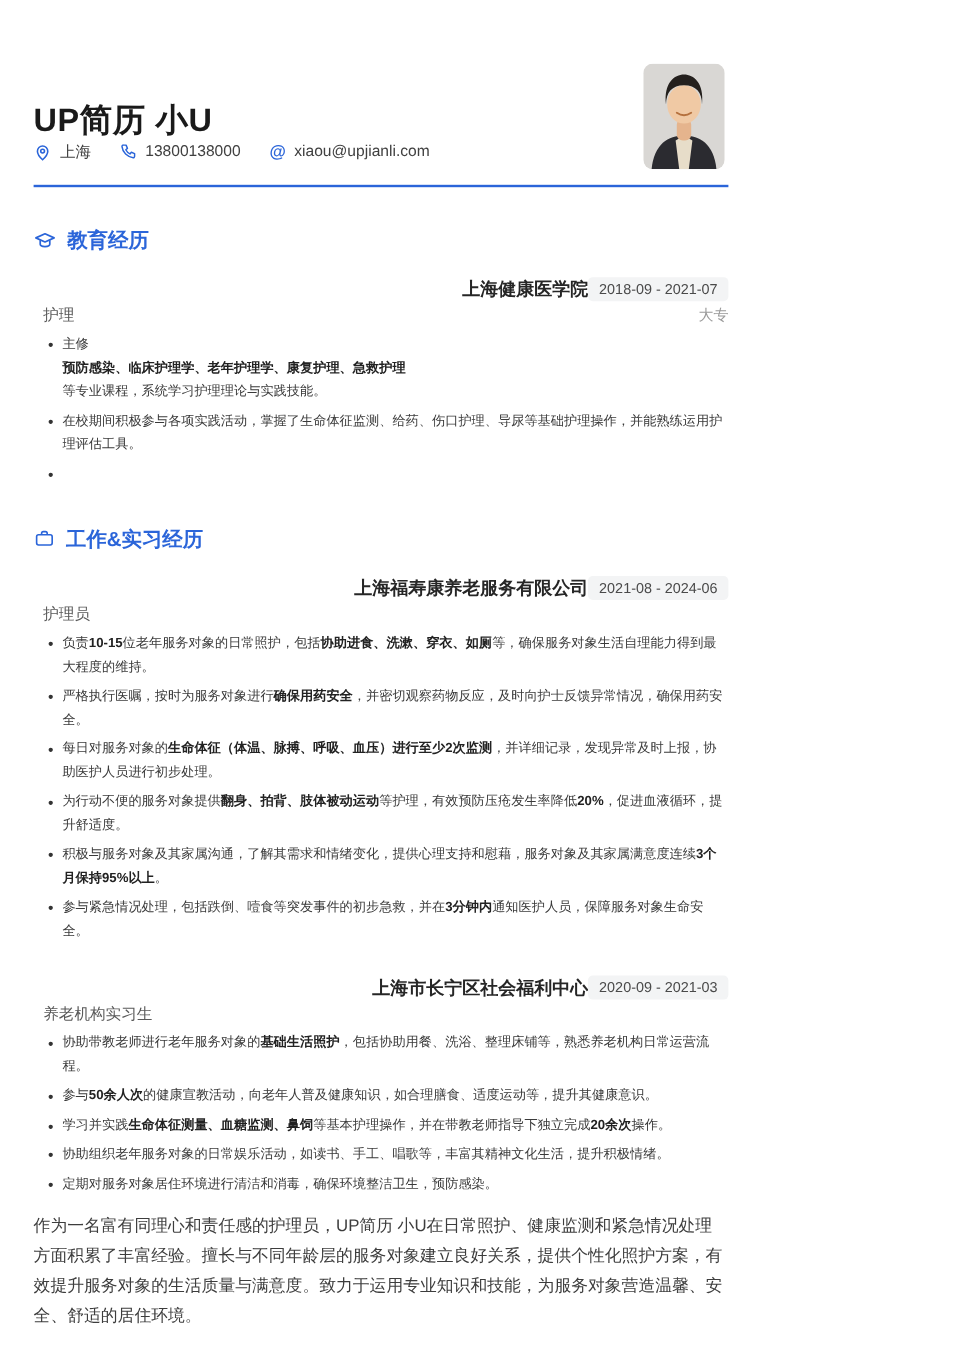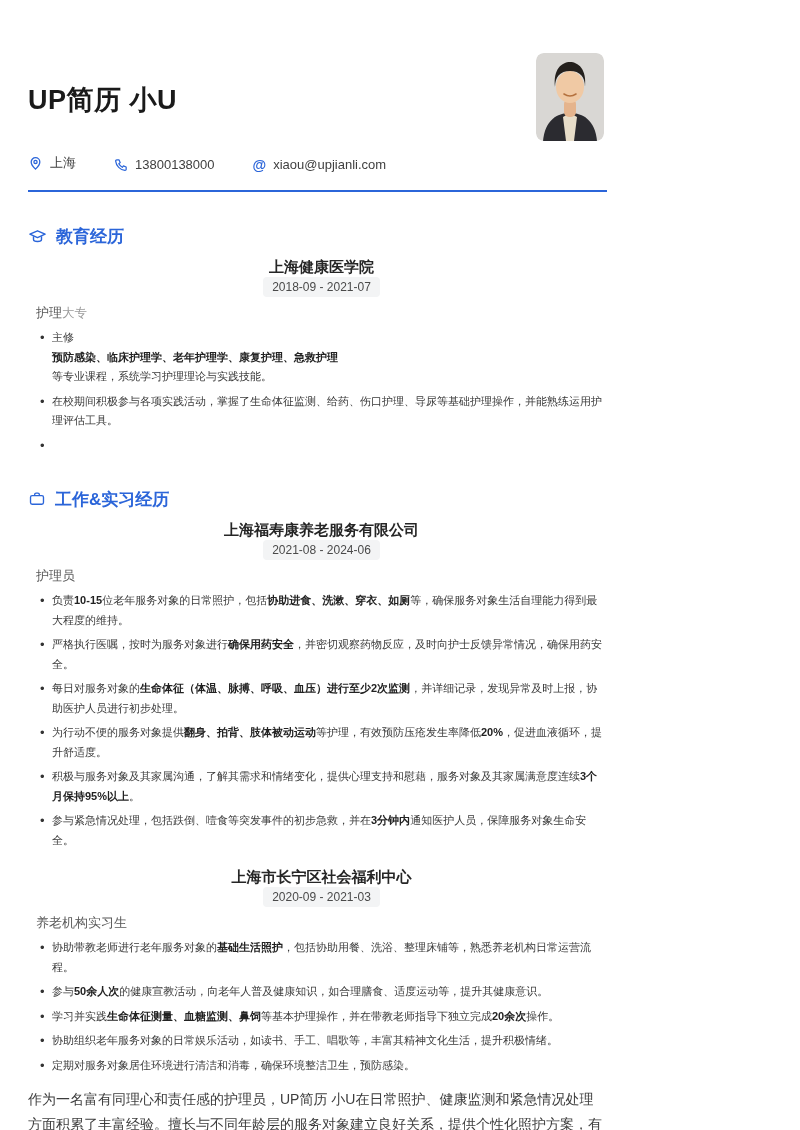--- a/index.html
+++ b/index.html
@@ -6,37 +6,37 @@
   * { box-sizing:border-box; }
   html,body { margin:0; padding:0; background:#ffffff; }
   body { font-family:"Liberation Sans","DejaVu Sans",sans-serif; }
   .page { width:635px; height:1130px; background:#fff; overflow:hidden; position:relative; }
   .content { padding:0 28px; }
 
   .name { margin:82px 0 0 0; font-size:27px; font-weight:700; color:#1a1a1a; letter-spacing:.5px; }
   .photo { position:absolute; top:53px; right:31px; width:68px; height:88px; border-radius:8px; overflow:hidden; }
   .photo svg { display:block; }
 
-  .contacts { display:flex; align-items:flex-end; gap:38px; margin-top:36px; height:18px; font-size:13px; color:#404040; }
+  .contacts { display:flex; align-items:flex-start; gap:24px; height:18px; font-size:13px; color:#404040; }
   .contact { display:flex; align-items:center; gap:7px; }
   .cicon { color:var(--accent); display:flex; align-items:center; }
   .at-glyph { font-weight:700; font-size:14px; color:var(--accent); line-height:1; }
 
   .divider { margin-top:18px; border-top:2px solid var(--accent); }
 
   .sec-head { display:flex; align-items:center; gap:9px; margin:32px 0 18px 0; height:24px;
               color:var(--accent); font-size:17px; font-weight:700; }
   .sec-head .sicon { display:flex; align-items:center; color:var(--accent); }
 
   .entry { padding-left:8px; }
   .entry + .entry { margin-top:26px; }
-  .erow { display:flex; justify-content:center; align-items:center; height:22px;flex-direction:column; }
+  .erow { display:flex; justify-content:flex-end; align-items:center; height:22px; }
   .etitle { font-size:15px; font-weight:700; color:#262626; }
   .badge { font-size:12px; color:#4a4a4a; background:var(--badge-bg); padding:4px 9px; border-radius:4px; line-height:1; }
-  .erow2 { display:flex; justify-content:flex-start; align-items:center; min-height:18px; margin-top:16px; }
+  .erow2 { display:flex; justify-content:space-between; align-items:center; min-height:18px; margin-top:2px; }
   .esub { font-size:13px; color:#595959; }
   .enote { font-size:12.5px; color:#9b9b9b; }
 
   .bullets { margin-top:6px; display:flex; flex-direction:column; gap:5px; }
   .bullet { display:flex; align-items:flex-start; }
   .dot { flex:none; width:9px; margin-left:4px; margin-right:3px; color:#333; font-size:13px; line-height:19.5px; }
   .btext { font-size:11px; line-height:19.5px; color:#3a3a3a; white-space:pre-line; }
   .btext .b { font-weight:700; color:#222222; }
 
   .summary { font-size:14px; line-height:25px; color:#3d3d3d; margin:12px 0 0 0; }

